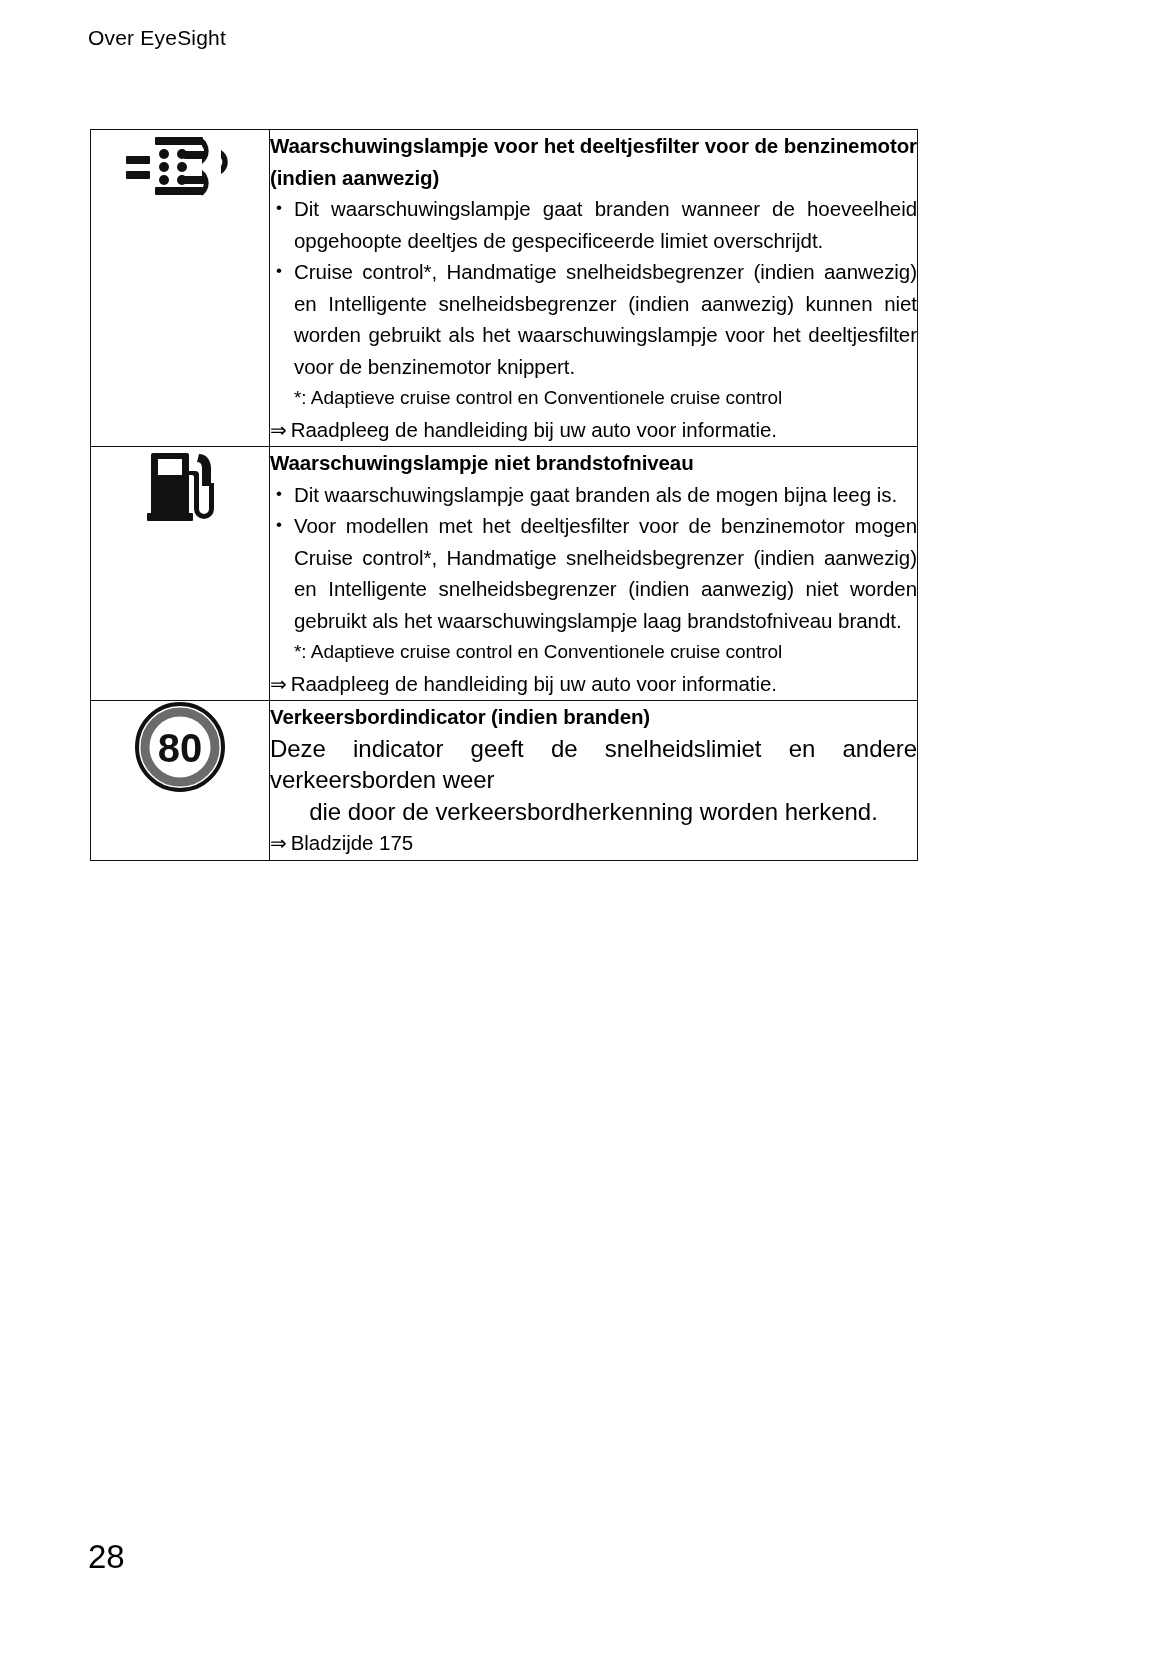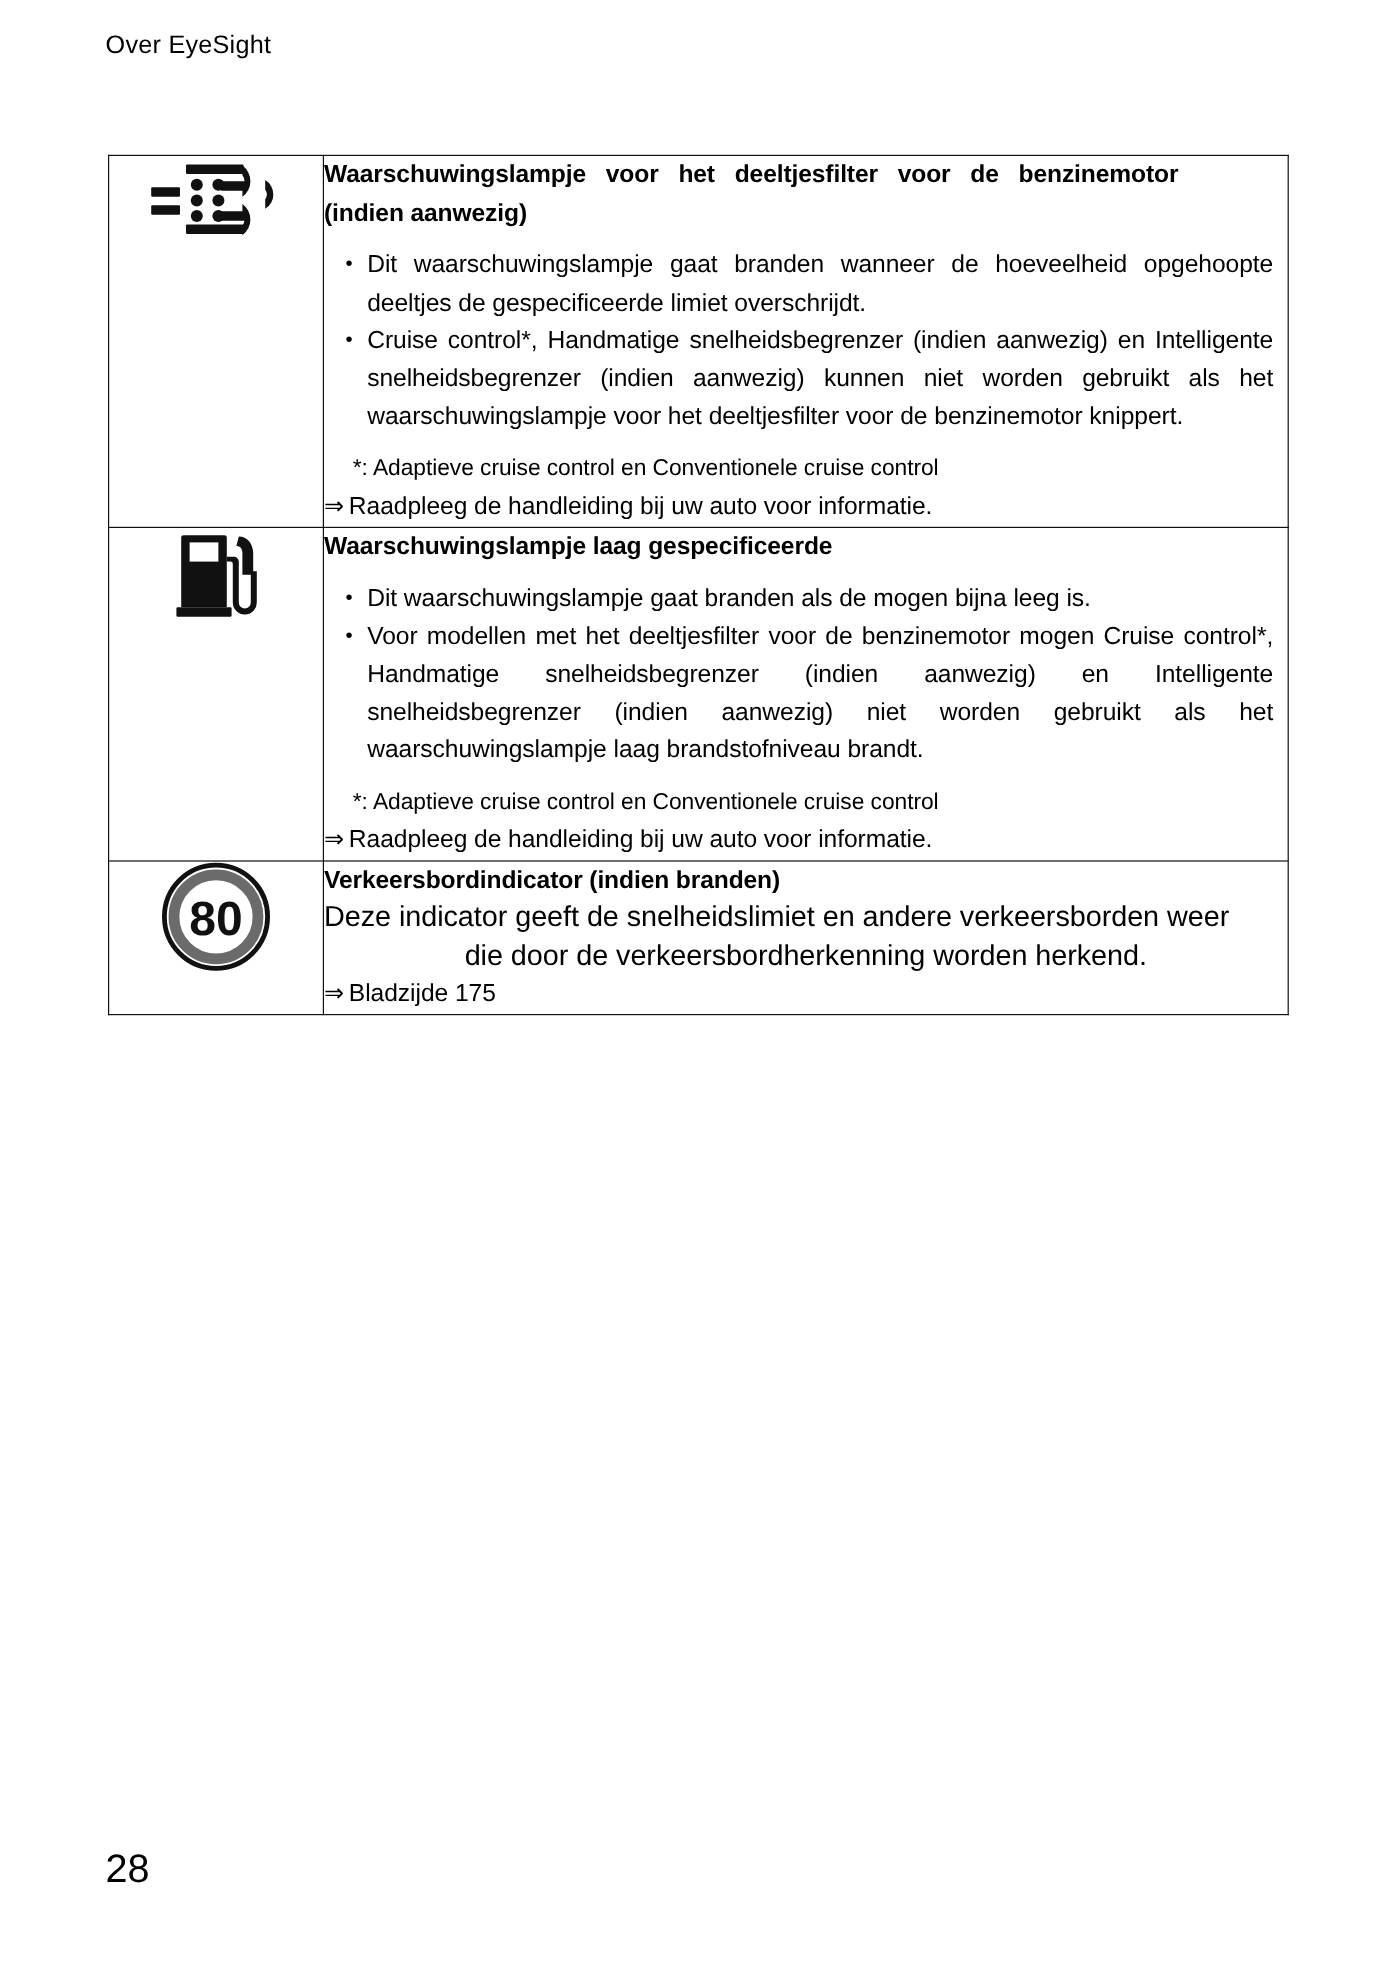--- a/index.html
+++ b/index.html
@@ -27,21 +27,21 @@
     font-size: 21px;
     line-height: 28px;
     letter-spacing: 0.2px;
     color: #000;
   }
   
   .symbol-table {
     position: absolute;
     left: 90px;
     top: 129px;
-    width: 984px;
+    width: 828px;
     border-collapse: collapse;
     table-layout: fixed;
     border-radius: 24px;
   }
   .symbol-table td {
     border: 1.4px solid #111;
     vertical-align: top;
     padding: 0;
   }
   .icon-cell {
@@ -60,21 +60,21 @@
     letter-spacing: -0.1px;
     margin: 0 0 0 0;
     text-align: justify;
     text-justify: inter-word;
   }
   .row-title.wrap2 {
     max-width: 712px;
   }
   ul.bullets {
     list-style: none;
-    margin: 12px;
+    margin: 0;
     padding: 0;
   }
   ul.bullets > li {
     position: relative;
     padding-left: 24px;
     font-size: 20.5px;
     line-height: 31.5px;
     letter-spacing: -0.05px;
     text-align: justify;
     text-justify: inter-word;
@@ -200,21 +200,21 @@
                 <rect x="4" y="66" width="46" height="8" rx="1"></rect>
 
                 <path d="M46 24 h6 a4 4 0 0 1 4 4 v34 a5 5 0 0 0 10 0 v-26 h5 v26 a10 10 0 0 1 -20 0 v-32 a2 2 0 0 0 -2 -2 h-3 z"></path>
 
                 <path d="M56 7 c7 0 12 6 12 14 v18 h-9 v-18 c0 -4 -2 -6 -5 -6 z"></path>
               </g>
             </svg>
           </span>
         </td>
         <td class="text-cell">
-          <div class="row-title">Waarschuwingslampje laag gespecificeerde</div>
+          <div class="row-title">Waarschuwingslampje niet brandstofniveau</div>
           <ul class="bullets">
             <li>Dit waarschuwingslampje gaat branden als de mogen bijna leeg is.</li>
             <li>Voor modellen met het deeltjesfilter voor de benzinemotor mogen Cruise control*, Handmatige snelheidsbegrenzer (indien aanwezig) en Intelligente snelheidsbegrenzer (indien aanwezig) niet worden gebruikt als het waarschuwingslampje laag brandstofniveau brandt.</li>
           </ul>
           <div class="note-line">*: Adaptieve cruise control en Conventionele cruise control</div>
           <div class="ref-line">
             <span class="ref-arrow">⇒</span><span>Raadpleeg de handleiding bij uw auto voor informatie.</span>
           </div>
         </td>
       </tr>

